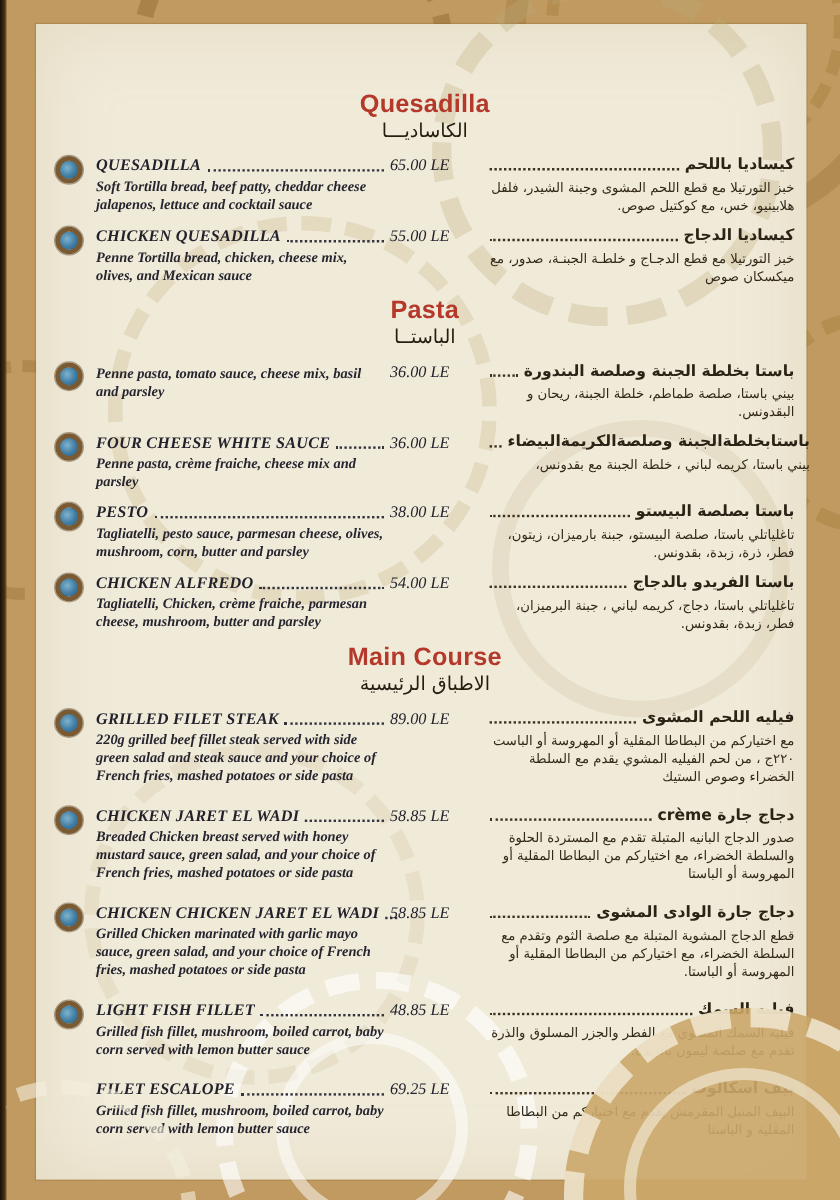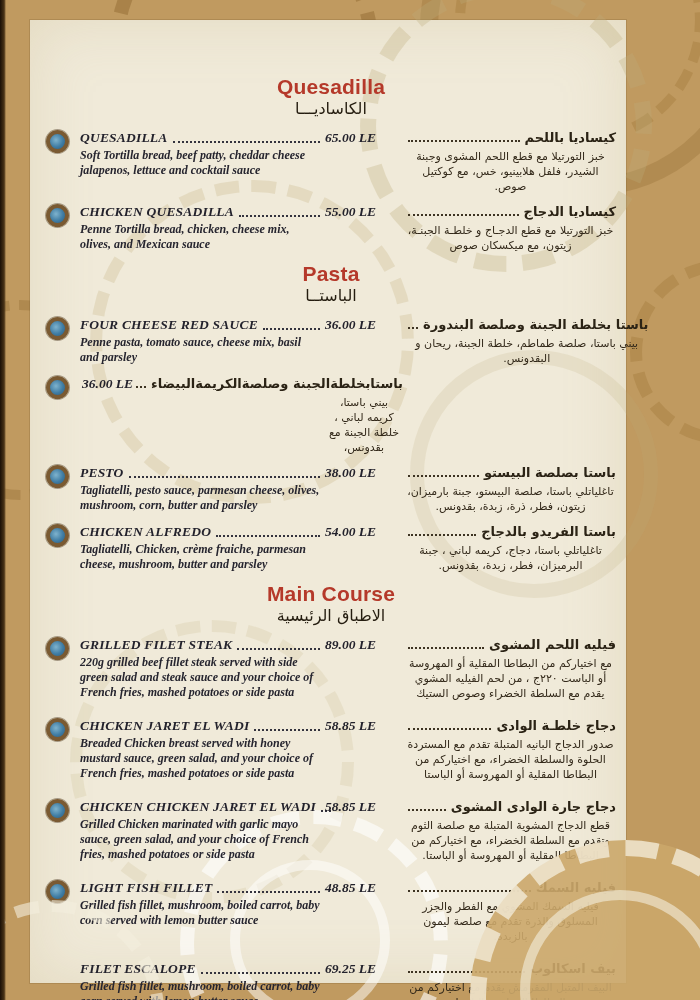--- a/index.html
+++ b/index.html
@@ -18,21 +18,21 @@
   .fo1 { left:110px; top:-90px; width:240px; height:240px; border:14px dashed rgba(150,112,55,.55); }
   .fo2 { left:420px; top:-140px; width:300px; height:300px; border:18px solid rgba(150,112,55,.35); }
   .fo3 { left:455px; top:-105px; width:230px; height:230px; border:10px dashed rgba(167,128,66,.5); }
   .fo4 { left:630px; top:260px; width:160px; height:160px; border:12px dashed rgba(167,128,66,.5); }
   .fo5 { left:-80px; top:300px; width:180px; height:180px; border:10px dashed rgba(150,112,55,.4); }
   .fo6 { left:470px; top:840px; width:280px; height:280px; border:16px dashed rgba(244,238,222,.75); background:rgba(203,167,106,.9); z-index:4; }
   .fo7 { left:520px; top:890px; width:180px; height:180px; border:10px solid rgba(244,238,222,.6); z-index:4; }
   .fo8 { left:-60px; top:900px; width:200px; height:200px; border:12px dashed rgba(244,238,222,.6); z-index:4; }
   
   .panel {
-    position:absolute; left:30px; top:20px; width:596px; height:963px;
+    position:absolute; left:30px; top:20px; width:642px; height:963px;
     background:#f0ead9;
     box-shadow:0 0 0 1px rgba(120,90,45,.25), inset 0 0 60px rgba(190,170,120,.25);
     z-index:2;
   }
   .panel-orn { position:absolute; border-radius:50%; pointer-events:none; }
   .po1 { left:330px; top:-40px; width:260px; height:260px; border:16px dashed rgba(190,172,122,.3); }
   .po2 { left:60px; top:160px; width:300px; height:300px; border:12px dashed rgba(190,172,122,.25); }
   .po3 { left:380px; top:330px; width:220px; height:220px; border:14px solid rgba(190,172,122,.18); }
   .po4 { left:40px; top:600px; width:260px; height:260px; border:12px dashed rgba(200,185,140,.22); }
   .po5 { left:150px; top:790px; width:240px; height:240px; border:14px dashed rgba(255,255,255,.6); }
@@ -72,24 +72,24 @@
   .leader {
     flex:1 1 auto; min-width:10px; margin:0 3px 3px 5px;
     border-bottom:2px dotted #34333e; height:0;
   }
   .ar .leader { border-bottom:2px dotted #3d3322; margin:0 5px 4px 3px; }
   .en-desc {
     font-style:italic; font-weight:bold; font-size:12px; line-height:15px;
     color:#26252f; padding-top:2px; max-width:240px;
   }
   .price-cell {
-    font-style:italic; font-weight:bold; font-size:13.5px; line-height:16px;
+    font-style:italic; font-weight:normal; font-size:13.5px; line-height:16px;
     color:#23222c; white-space:nowrap; padding-left:2px;
   }
-  .ar-cell { direction:rtl; text-align:center; padding-left:2px; }
+  .ar-cell { direction:rtl; text-align:right; padding-left:2px; }
   .ar-name {
     font-family:"DejaVu Sans", sans-serif; font-weight:bold;
     font-size:13px; line-height:16px; color:#2b2315; white-space:nowrap;
   }
   .ar-desc {
     font-family:"DejaVu Sans", sans-serif; font-size:11px; line-height:15px;
     color:#33291a; padding-top:3px;
   }
   .sec { margin-bottom:2px; }
 </style>
@@ -149,52 +149,55 @@
               <span class="leader"></span>
             </div>
           <div class="en-desc">Penne Tortilla bread, chicken, cheese mix, olives, and Mexican sauce</div>
         </div>
         <div class="price-cell">55.00 LE</div>
         <div class="ar-cell ar">
           <div class="name-row">
               <span class="ar-name">كيساديا الدجاج</span>
               <span class="leader"></span>
             </div>
-          <div class="ar-desc">خبز التورتيلا مع قطع الدجـاج و خلطـة الجبنـة، زيتون، مع ميكسكان صوص</div>
+          <div class="ar-desc">خبز التورتيلا مع قطع الدجـاج و خلطـة الجبنـة، صدور، مع ميكسكان صوص</div>
         </div>
       </div>
     </div>
 
     <div class="sec">
       <div class="sec-head">
         <div class="en">Pasta</div>
         <div class="ar">الباستــا</div>
       </div>
 
       <div class="item">
         <div class="bullet-cell"><span class="seal"></span></div>
         <div class="en-cell">
-          <div class="name-row">
-              <span class="en-name">FOUR CHEESE RED SAUCE</span>
-              <span class="leader"></span>
-            </div>
           <div class="en-desc">Penne pasta, tomato sauce, cheese mix, basil and parsley</div>
         </div>
         <div class="price-cell">36.00 LE</div>
         <div class="ar-cell ar">
           <div class="name-row">
               <span class="ar-name">باستا بخلطة الجبنة وصلصة البندورة</span>
               <span class="leader"></span>
             </div>
           <div class="ar-desc">بيني باستا، صلصة طماطم، خلطة الجبنة، ريحان و البقدونس.</div>
         </div>
       </div>
 
       <div class="item">
         <div class="bullet-cell"><span class="seal"></span></div>
+        <div class="en-cell">
+          <div class="name-row">
+              <span class="en-name">FOUR CHEESE WHITE SAUCE</span>
+              <span class="leader"></span>
+            </div>
+          <div class="en-desc">Penne pasta, crème fraiche, cheese mix and parsley</div>
+        </div>
         <div class="price-cell">36.00 LE</div>
         <div class="ar-cell ar">
           <div class="name-row">
               <span class="ar-name">باستابخلطةالجبنة وصلصةالكريمةالبيضاء</span>
               <span class="leader"></span>
             </div>
           <div class="ar-desc">بيني باستا، كريمه لباني ، خلطة الجبنة مع بقدونس،</div>
         </div>
       </div>
 
@@ -267,21 +270,21 @@
         <div class="en-cell">
           <div class="name-row">
               <span class="en-name">CHICKEN JARET EL WADI</span>
               <span class="leader"></span>
             </div>
           <div class="en-desc">Breaded Chicken breast served with honey mustard sauce, green salad, and your choice of French fries, mashed potatoes or side pasta</div>
         </div>
         <div class="price-cell">58.85 LE</div>
         <div class="ar-cell ar">
           <div class="name-row">
-              <span class="ar-name">دجاج خلطـة الوادى</span>
+              <span class="ar-name">دجاج جارة crème</span>
               <span class="leader"></span>
             </div>
           <div class="ar-desc">صدور الدجاج البانيه المتبلة تقدم مع المستردة الحلوة والسلطة الخضراء، مع اختياركم من البطاطا المقلية أو المهروسة أو الباستا</div>
         </div>
       </div>
 
       <div class="item">
         <div class="bullet-cell"><span class="seal"></span></div>
         <div class="en-cell">
           <div class="name-row">

